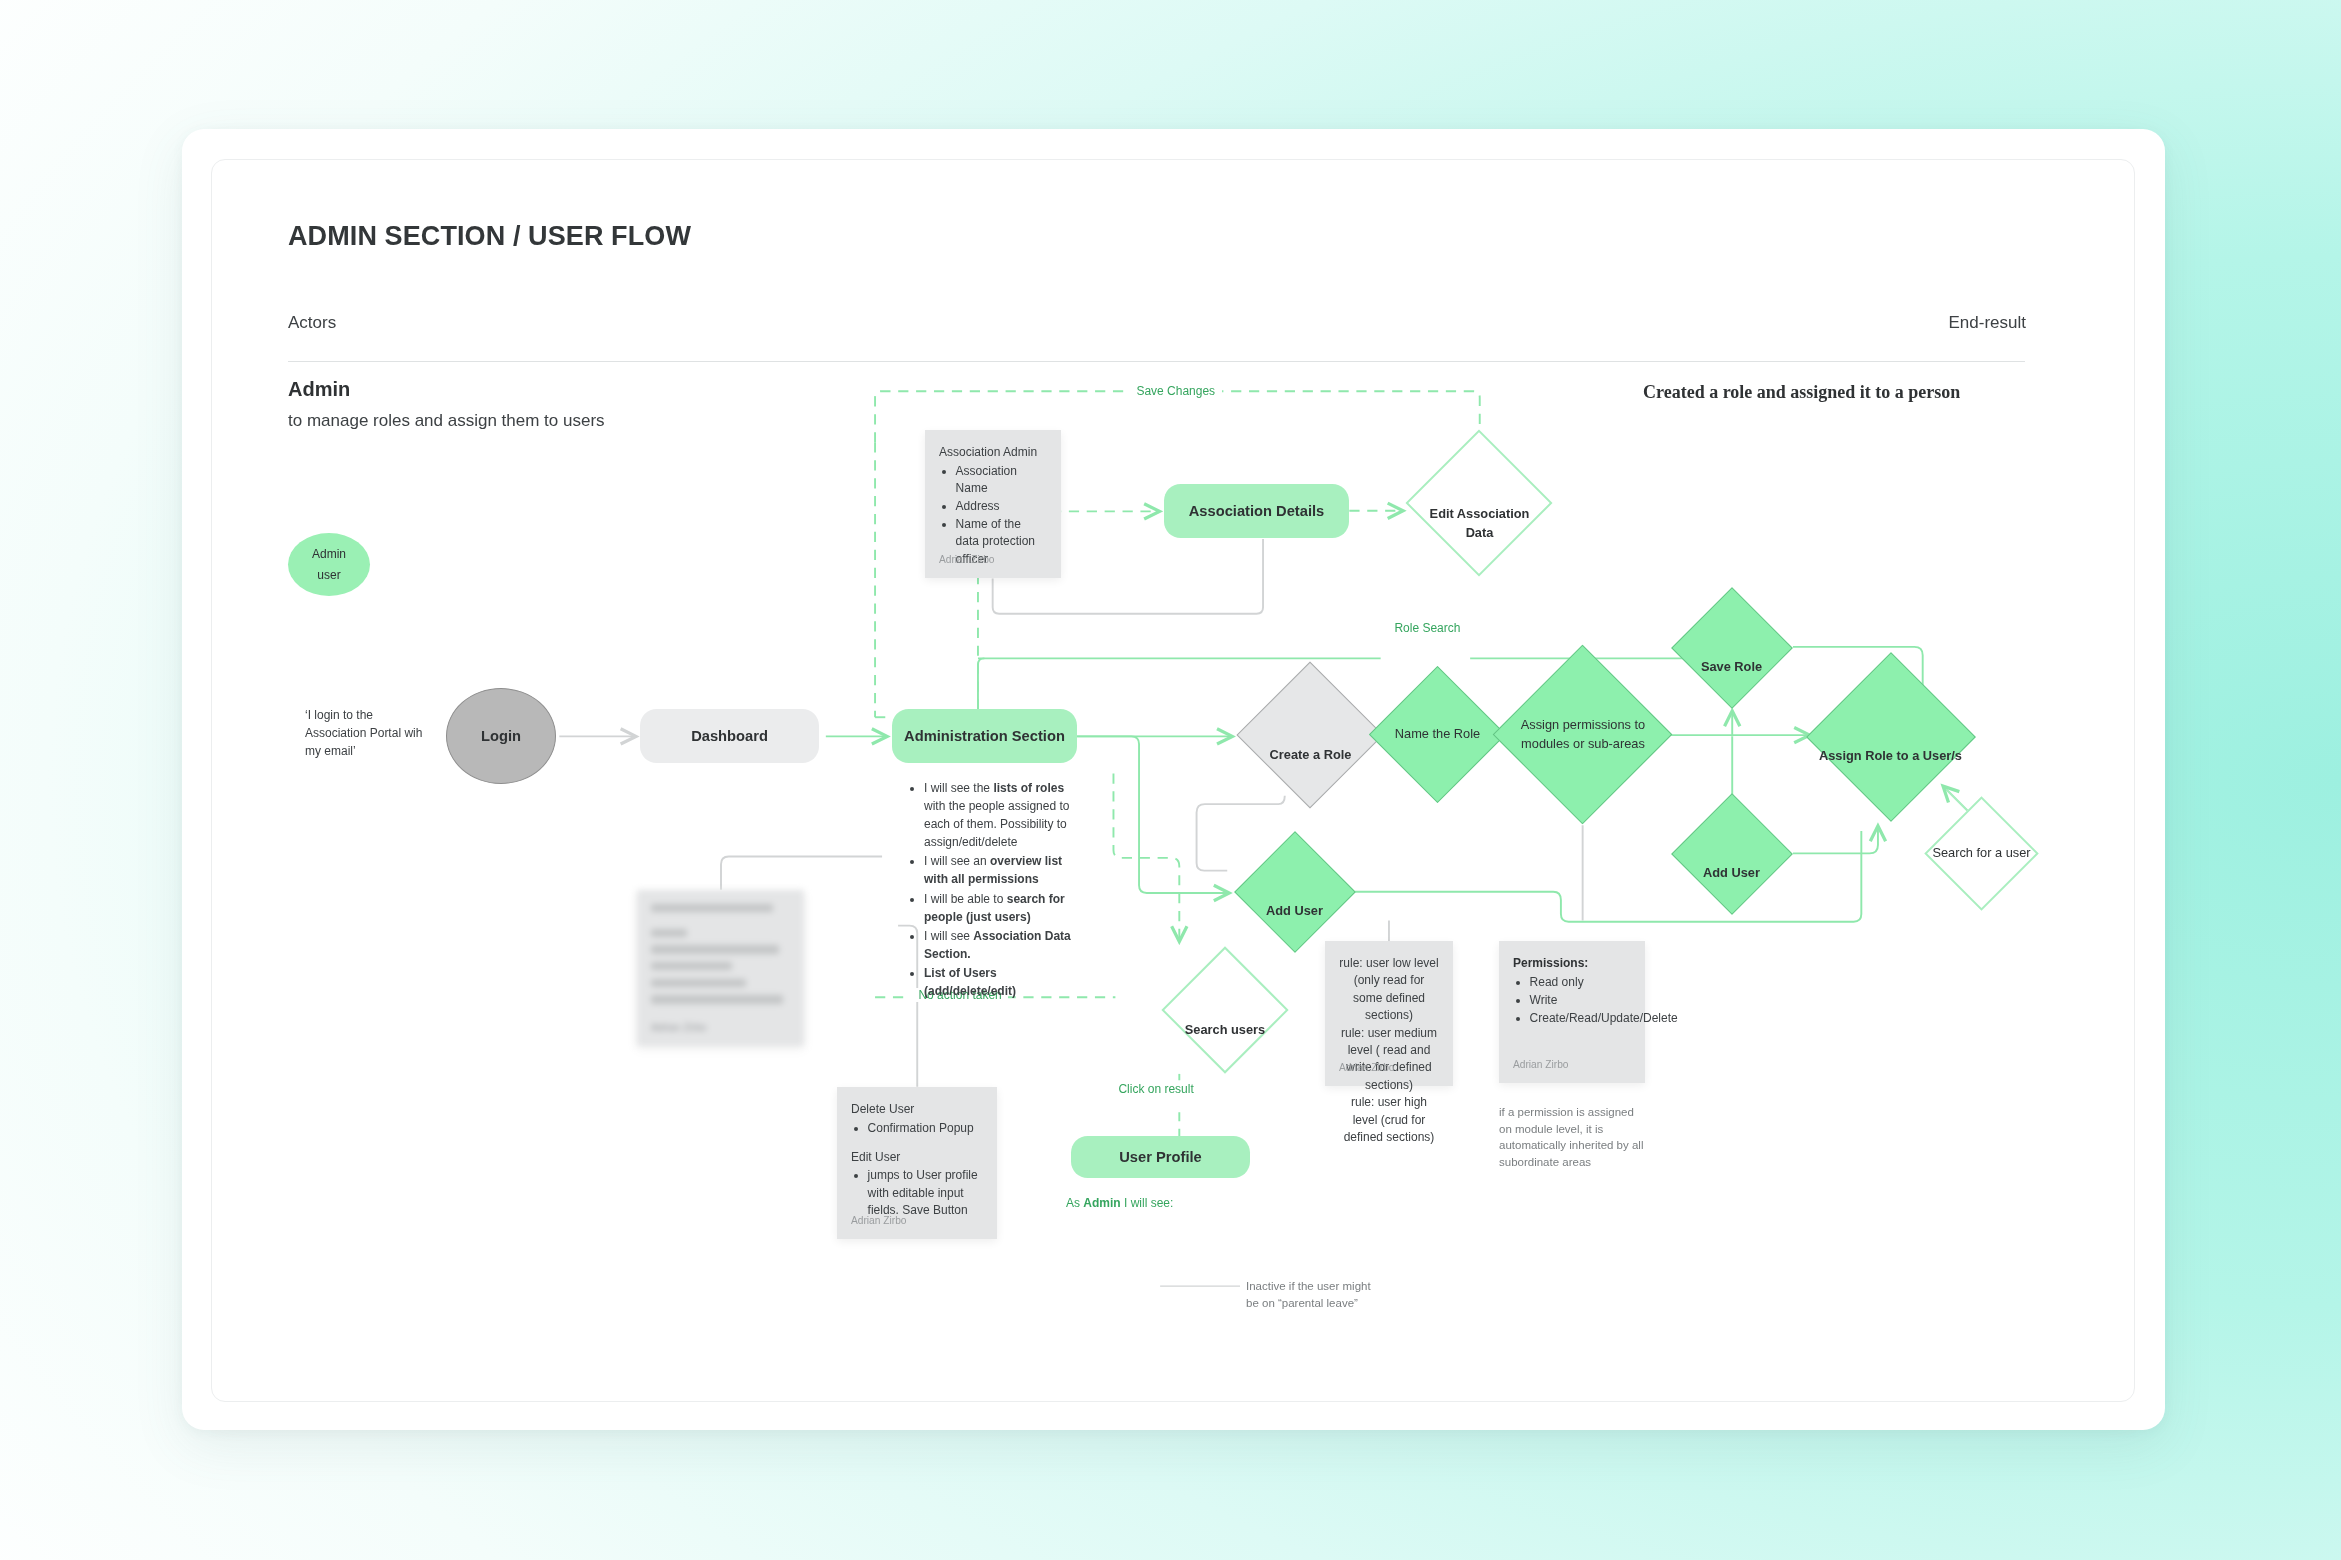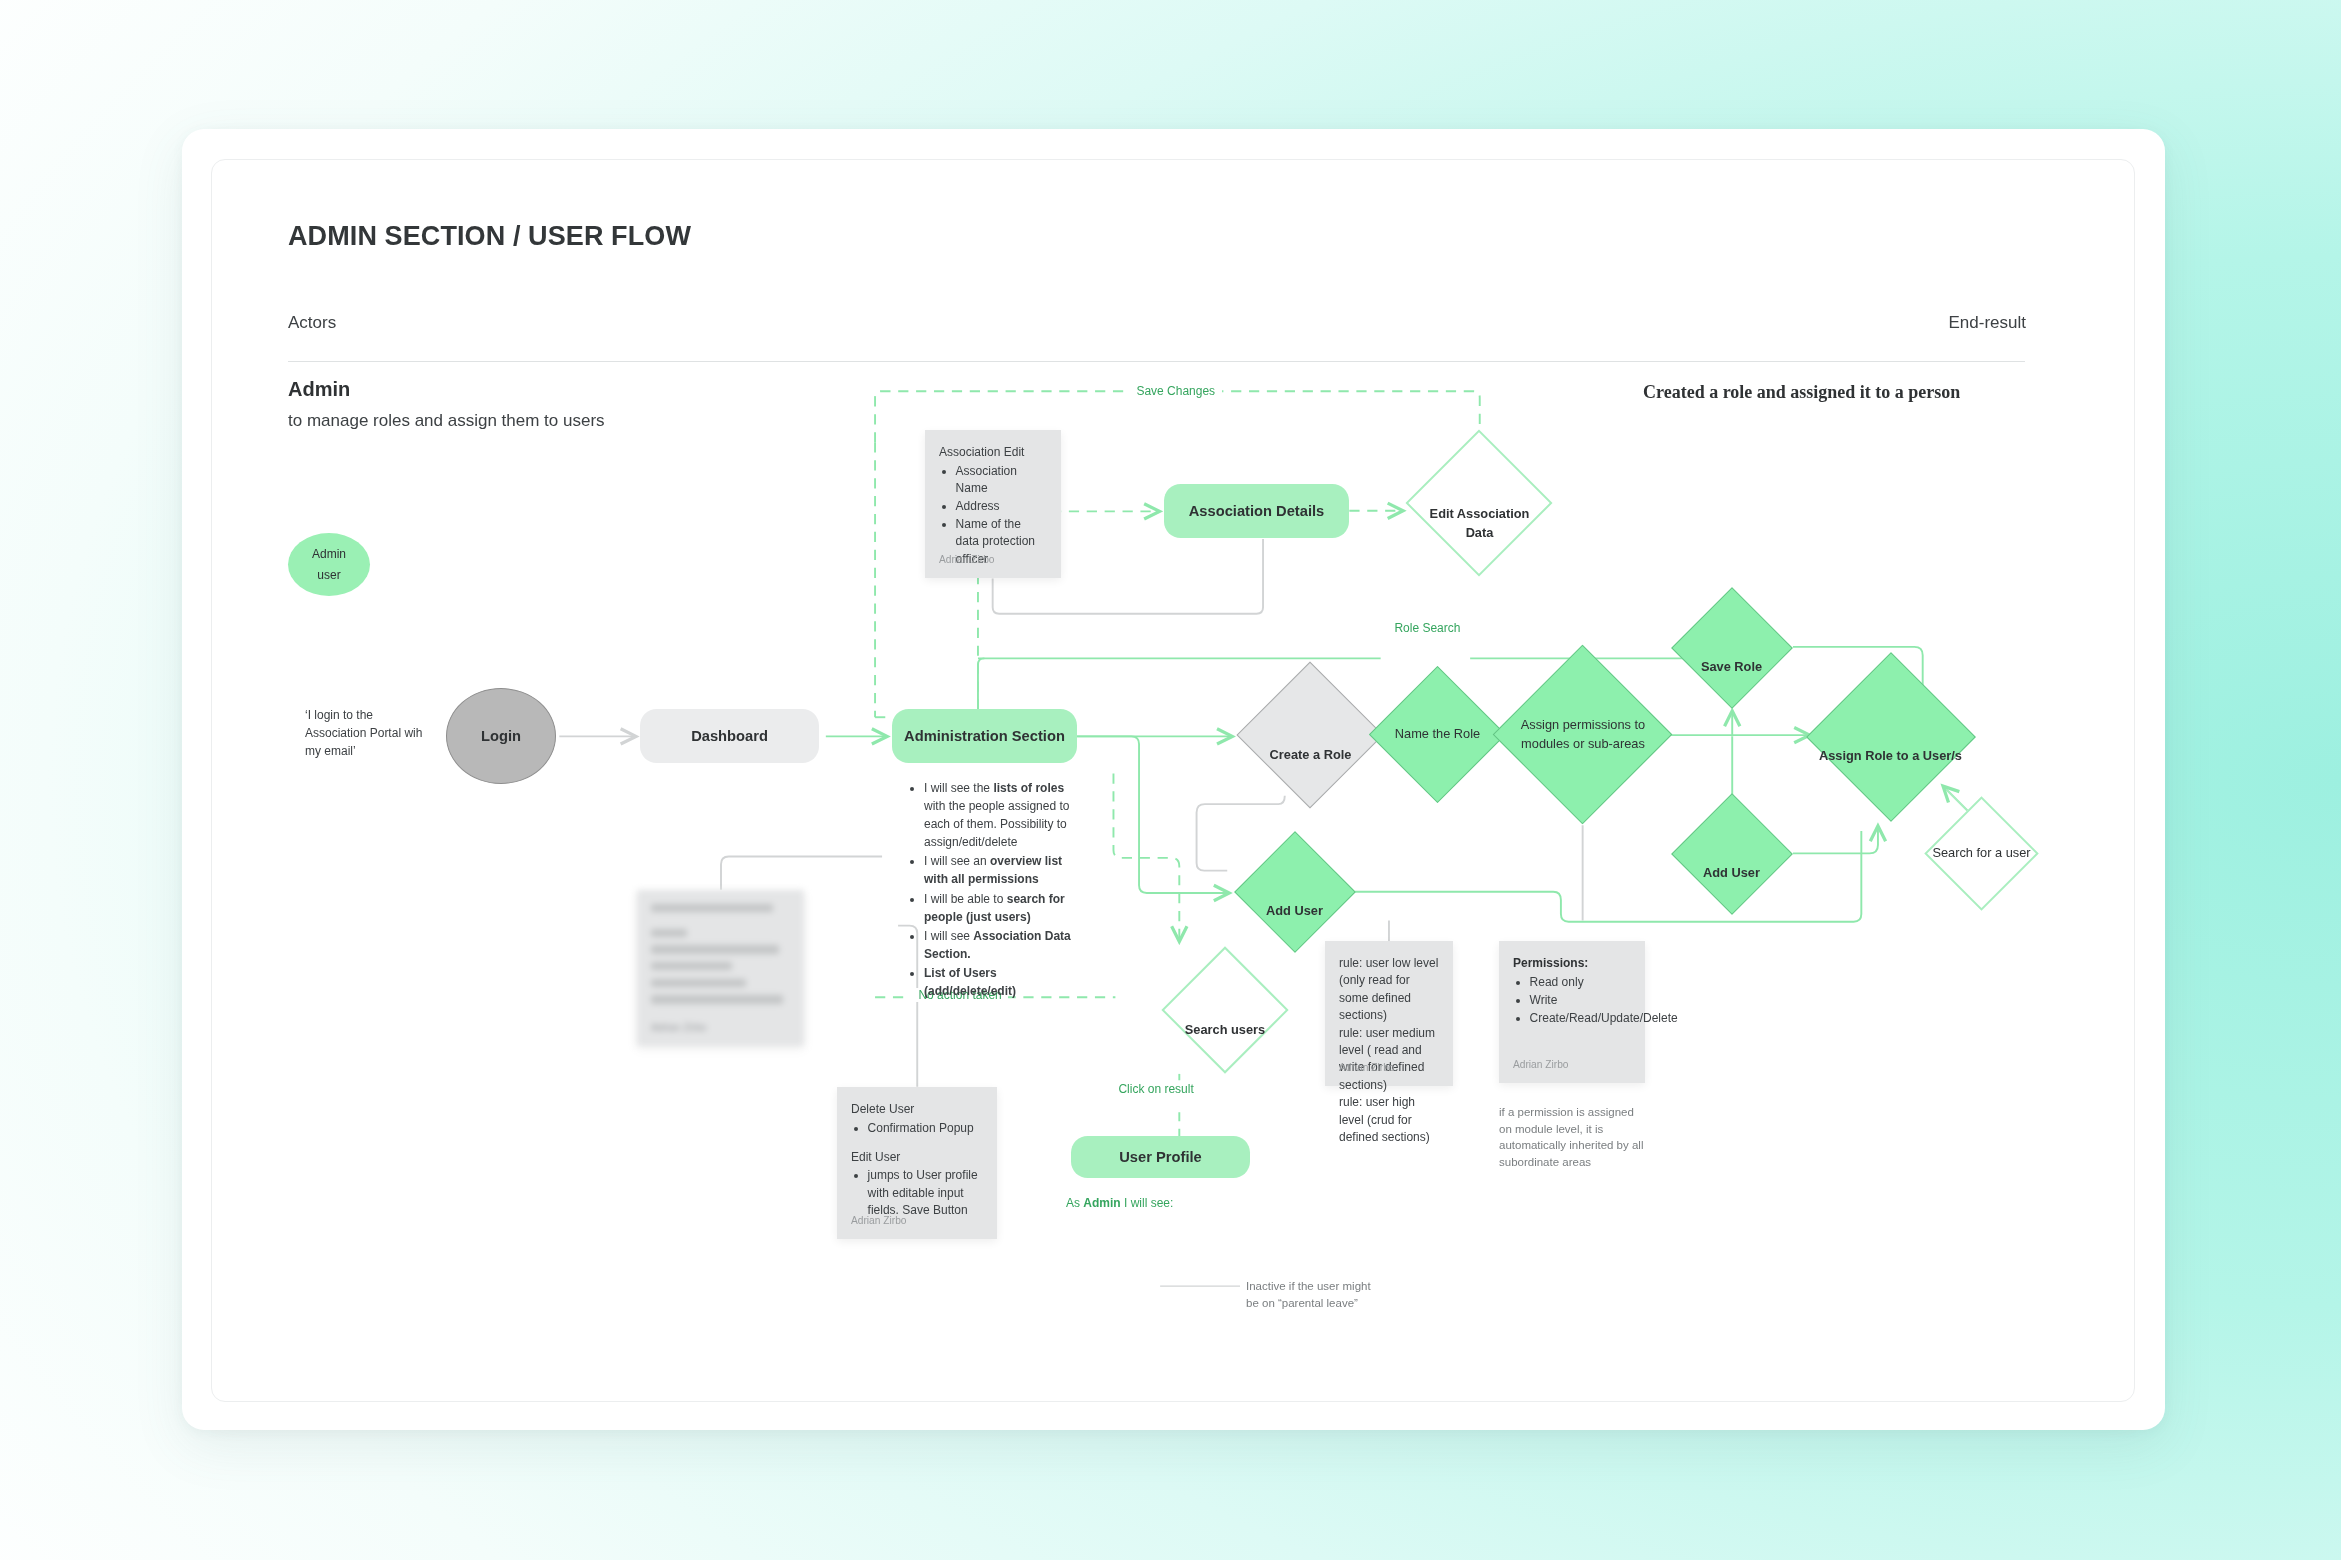--- a/index.html
+++ b/index.html
@@ -165,21 +165,21 @@
   .sticky .s-title { margin-bottom: 1.3px; }
   .sticky ul { margin: 0 0 0 16.6px; }
   .sticky li { margin-bottom: 0.6px; }
   .sticky .author {
     position: absolute; left: 14px; bottom: 10.2px;
     font-size: 10.2px; color: #9a9d9f;
   }
   #note-assoc-info { left: 925px; top: 430px; width: 136px; height: 148px; }
   #note-blurred    { left: 637px; top: 890px; width: 167px; height: 156px; filter: blur(3.2px); }
   #note-delete-edit{ left: 837px; top: 1087px; width: 160px; height: 152px; }
-  #note-rules      { left: 1325px; top: 941px; width: 128px; height: 145px; }
+  #note-rules      { left: 1325px; top: 941px; width: 128px; height: 145px; text-align: center; }
   #note-permissions{ left: 1499px; top: 941px; width: 146px; height: 142px; }
 
   #note-blurred .blurline { height: 8.3px; background: #c3c5c6; border-radius: 1.9px; margin-bottom: 8.3px; }
 
   
   .annot { position: absolute; font-size: 11.5px; line-height: 1.45; color: #7a7e80; }
   #annot-inherit { left: 1499px; top: 1104px; width: 147px; }
   #annot-parental { left: 1246px; top: 1278px; width: 128px; }
 
   
@@ -389,21 +389,21 @@
   <ul>
     <li>I will see the <b>lists of roles</b> with the people assigned to each of them. Possibility to assign/edit/delete</li>
     <li>I will see an <b>overview list with all permissions</b></li>
     <li>I will be able to <b>search for people (just users)</b></li>
     <li>I will see <b>Association Data Section.</b></li>
     <li><b>List of Users (add/delete/edit)</b></li>
   </ul>
 </div>
 
 <div class="sticky" id="note-assoc-info">
-  <div class="s-title">Association Edit</div>
+  <div class="s-title">Association Admin</div>
   <ul>
     <li>Association Name</li>
     <li>Address</li>
     <li>Name of the data protection officer</li>
   </ul>
   <div class="author">Adrian Zirbo</div>
 </div>
 
 <div class="sticky" id="note-blurred">
   <div class="blurline" style="width:88%"></div>

